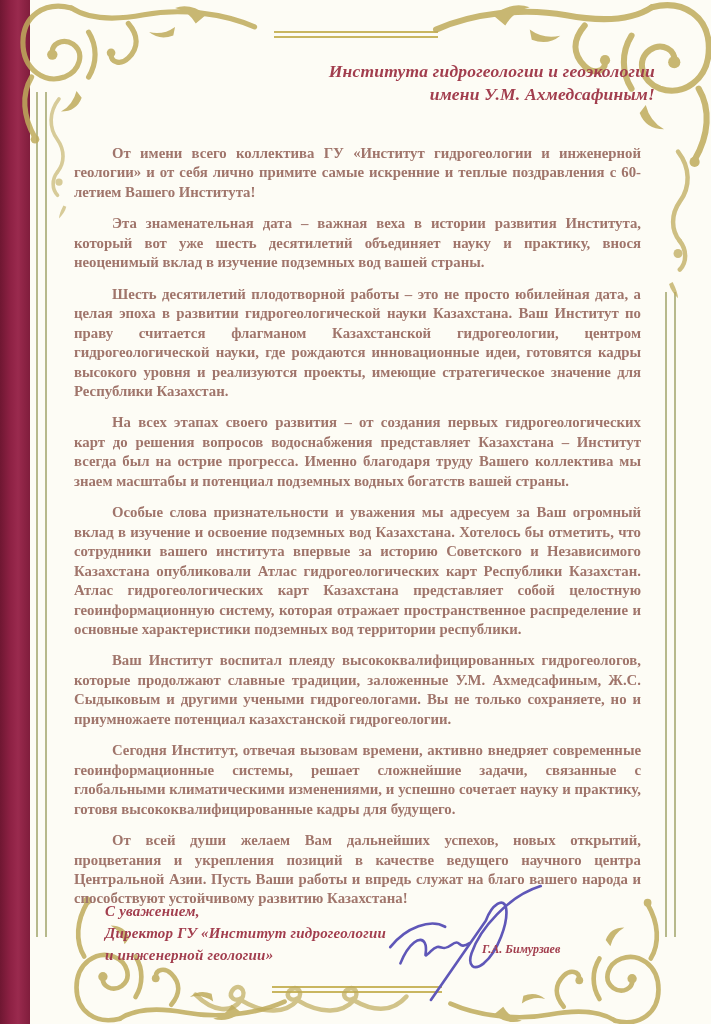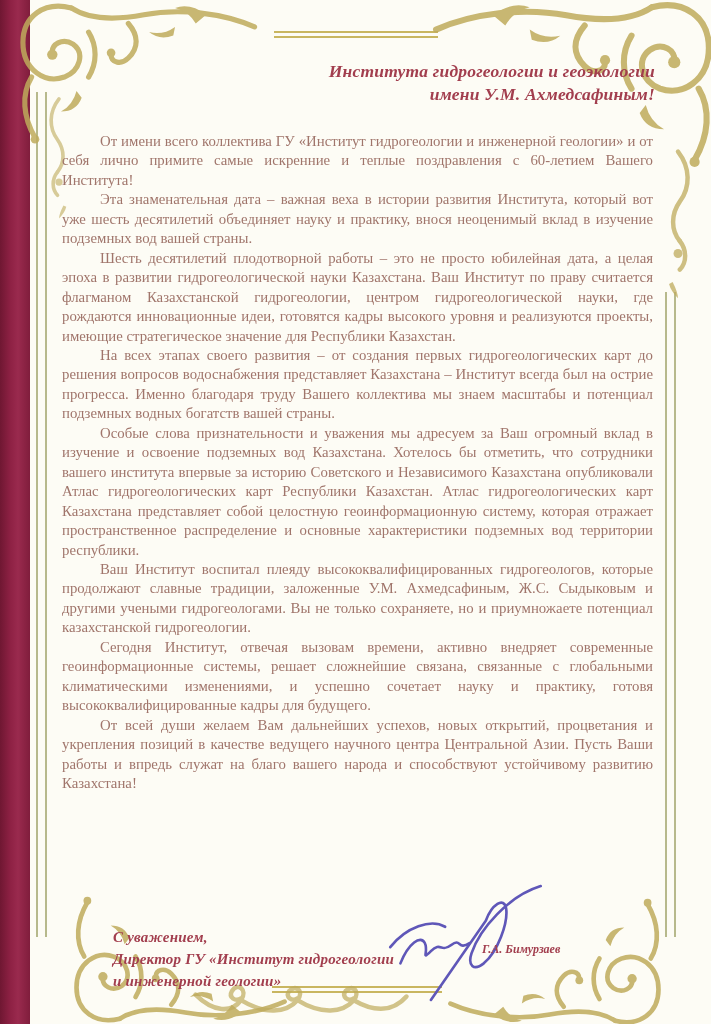--- a/index.html
+++ b/index.html
@@ -41,27 +41,27 @@
     font-weight:bold;font-style:italic;
     font-size:17.5px;line-height:22.5px;letter-spacing:.2px;
   }
   
   .body-text{
     position:absolute;left:62px;top:132px;width:591px;
     color:var(--body-text,#a0756b);
     font-size:14.8px;line-height:19.45px;
     text-align:justify;
   }
-  .body-text p{margin:0;text-indent:38px;}
+  .body-text p{margin:12px;text-indent:38px;font-weight:bold;}
   
   .closing{
-    position:absolute;left:105px;top:926px;
+    position:absolute;left:105px;top:900px;
     color:var(--heading-red,#a23e4e);
     font-weight:bold;font-style:italic;
-    font-size:15px;line-height:22px;letter-spacing:.2px;margin-left:8px;
+    font-size:15px;line-height:22px;letter-spacing:.2px;
   }
   .signee{
     position:absolute;left:482px;top:942px;
     color:var(--heading-red,#a23e4e);
     font-weight:bold;font-style:italic;font-size:12px;
   }
   .sig-svg{position:absolute;left:378px;top:880px;width:178px;height:122px;
     color:var(--signature-ink,#5f57b8);}
   .hidden-defs{position:absolute;width:0;height:0;overflow:hidden;}
 </style>
@@ -141,21 +141,21 @@
   <div>имени У.М. Ахмедсафиным!</div>
 </div>
 
 <div class="body-text">
   <p>От имени всего коллектива ГУ «Институт гидрогеологии и инженерной геологии» и от себя лично примите самые искренние и теплые поздравления с 60-летием Вашего Института!</p>
   <p>Эта знаменательная дата – важная веха в истории развития Института, который вот уже шесть десятилетий объединяет науку и практику, внося неоценимый вклад в изучение подземных вод вашей страны.</p>
   <p>Шесть десятилетий плодотворной работы – это не просто юбилейная дата, а целая эпоха в развитии гидрогеологической науки Казахстана. Ваш Институт по праву считается флагманом Казахстанской гидрогеологии, центром гидрогеологической науки, где рождаются инновационные идеи, готовятся кадры высокого уровня и реализуются проекты, имеющие стратегическое значение для Республики Казахстан.</p>
   <p>На всех этапах своего развития – от создания первых гидрогеологических карт до решения вопросов водоснабжения представляет Казахстана – Институт всегда был на острие прогресса. Именно благодаря труду Вашего коллектива мы знаем масштабы и потенциал подземных водных богатств вашей страны.</p>
   <p>Особые слова признательности и уважения мы адресуем за Ваш огромный вклад в изучение и освоение подземных вод Казахстана. Хотелось бы отметить, что сотрудники вашего института впервые за историю Советского и Независимого Казахстана опубликовали Атлас гидрогеологических карт Республики Казахстан. Атлас гидрогеологических карт Казахстана представляет собой целостную геоинформационную систему, которая отражает пространственное распределение и основные характеристики подземных вод территории республики.</p>
   <p>Ваш Институт воспитал плеяду высококвалифицированных гидрогеологов, которые продолжают славные традиции, заложенные У.М. Ахмедсафиным, Ж.С. Сыдыковым и другими учеными гидрогеологами. Вы не только сохраняете, но и приумножаете потенциал казахстанской гидрогеологии.</p>
-  <p>Сегодня Институт, отвечая вызовам времени, активно внедряет современные геоинформационные системы, решает сложнейшие связана, связанные с глобальными климатическими изменениями, и успешно сочетает науку и практику, готовя высококвалифицированные кадры для будущего.</p>
+  <p>Сегодня Институт, отвечая вызовам времени, активно внедряет современные геоинформационные системы, решает сложнейшие задачи, связанные с глобальными климатическими изменениями, и успешно сочетает науку и практику, готовя высококвалифицированные кадры для будущего.</p>
   <p>От всей души желаем Вам дальнейших успехов, новых открытий, процветания и укрепления позиций в качестве ведущего научного центра Центральной Азии. Пусть Ваши работы и впредь служат на благо вашего народа и способствуют устойчивому развитию Казахстана!</p>
 </div>
 
 <div class="closing">
   <div>С уважением,</div>
   <div>Директор ГУ «Институт гидрогеологии</div>
   <div>и инженерной геологии»</div>
 </div>
 
 <svg class="sig-svg" viewBox="0 0 175 120">

